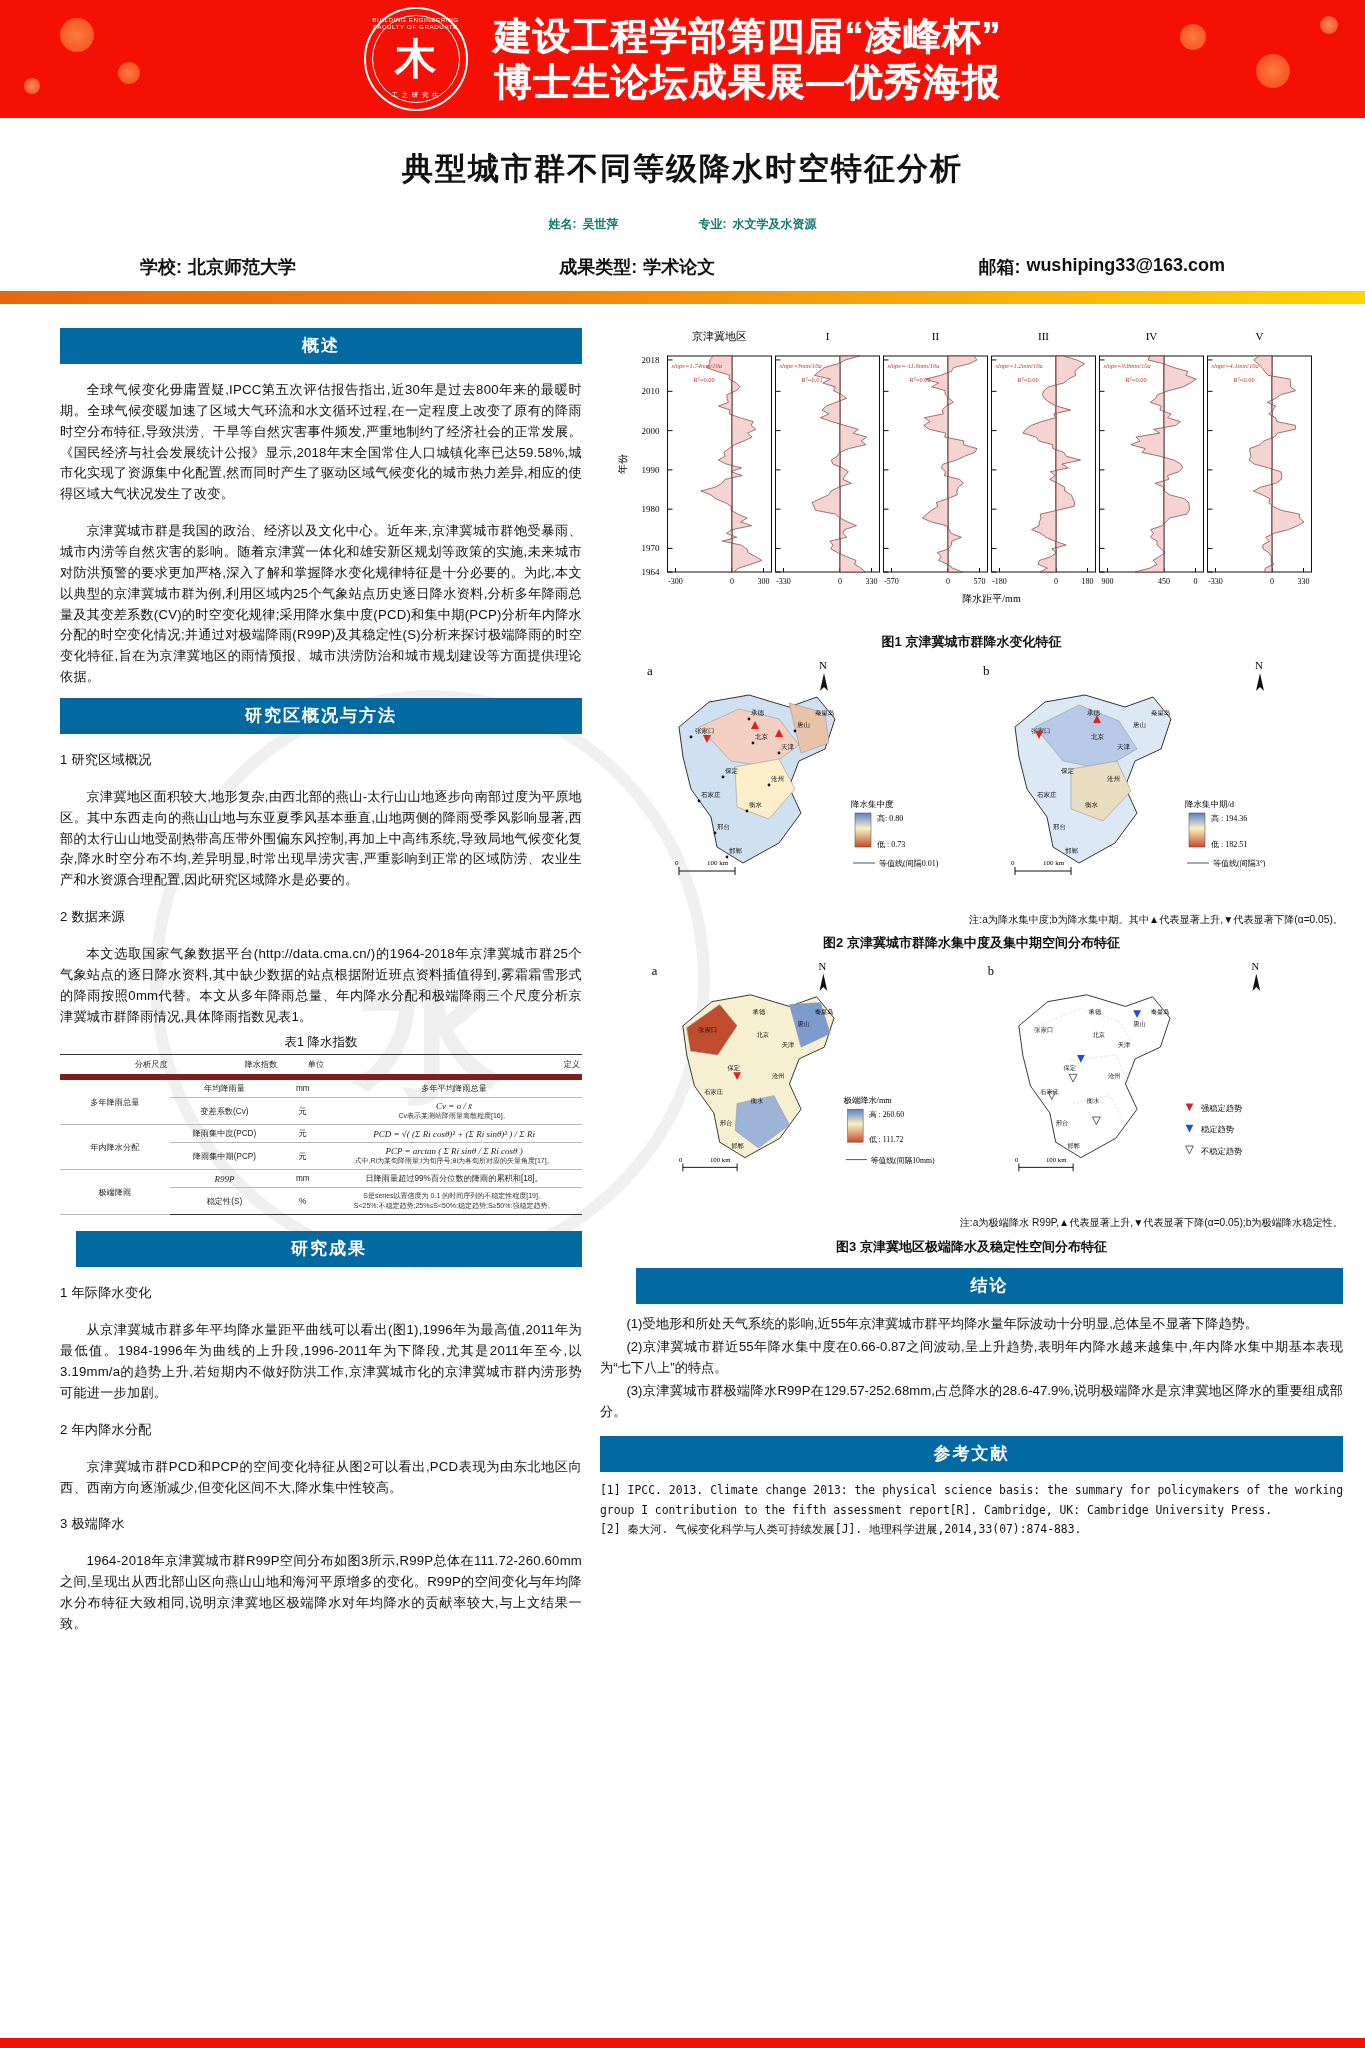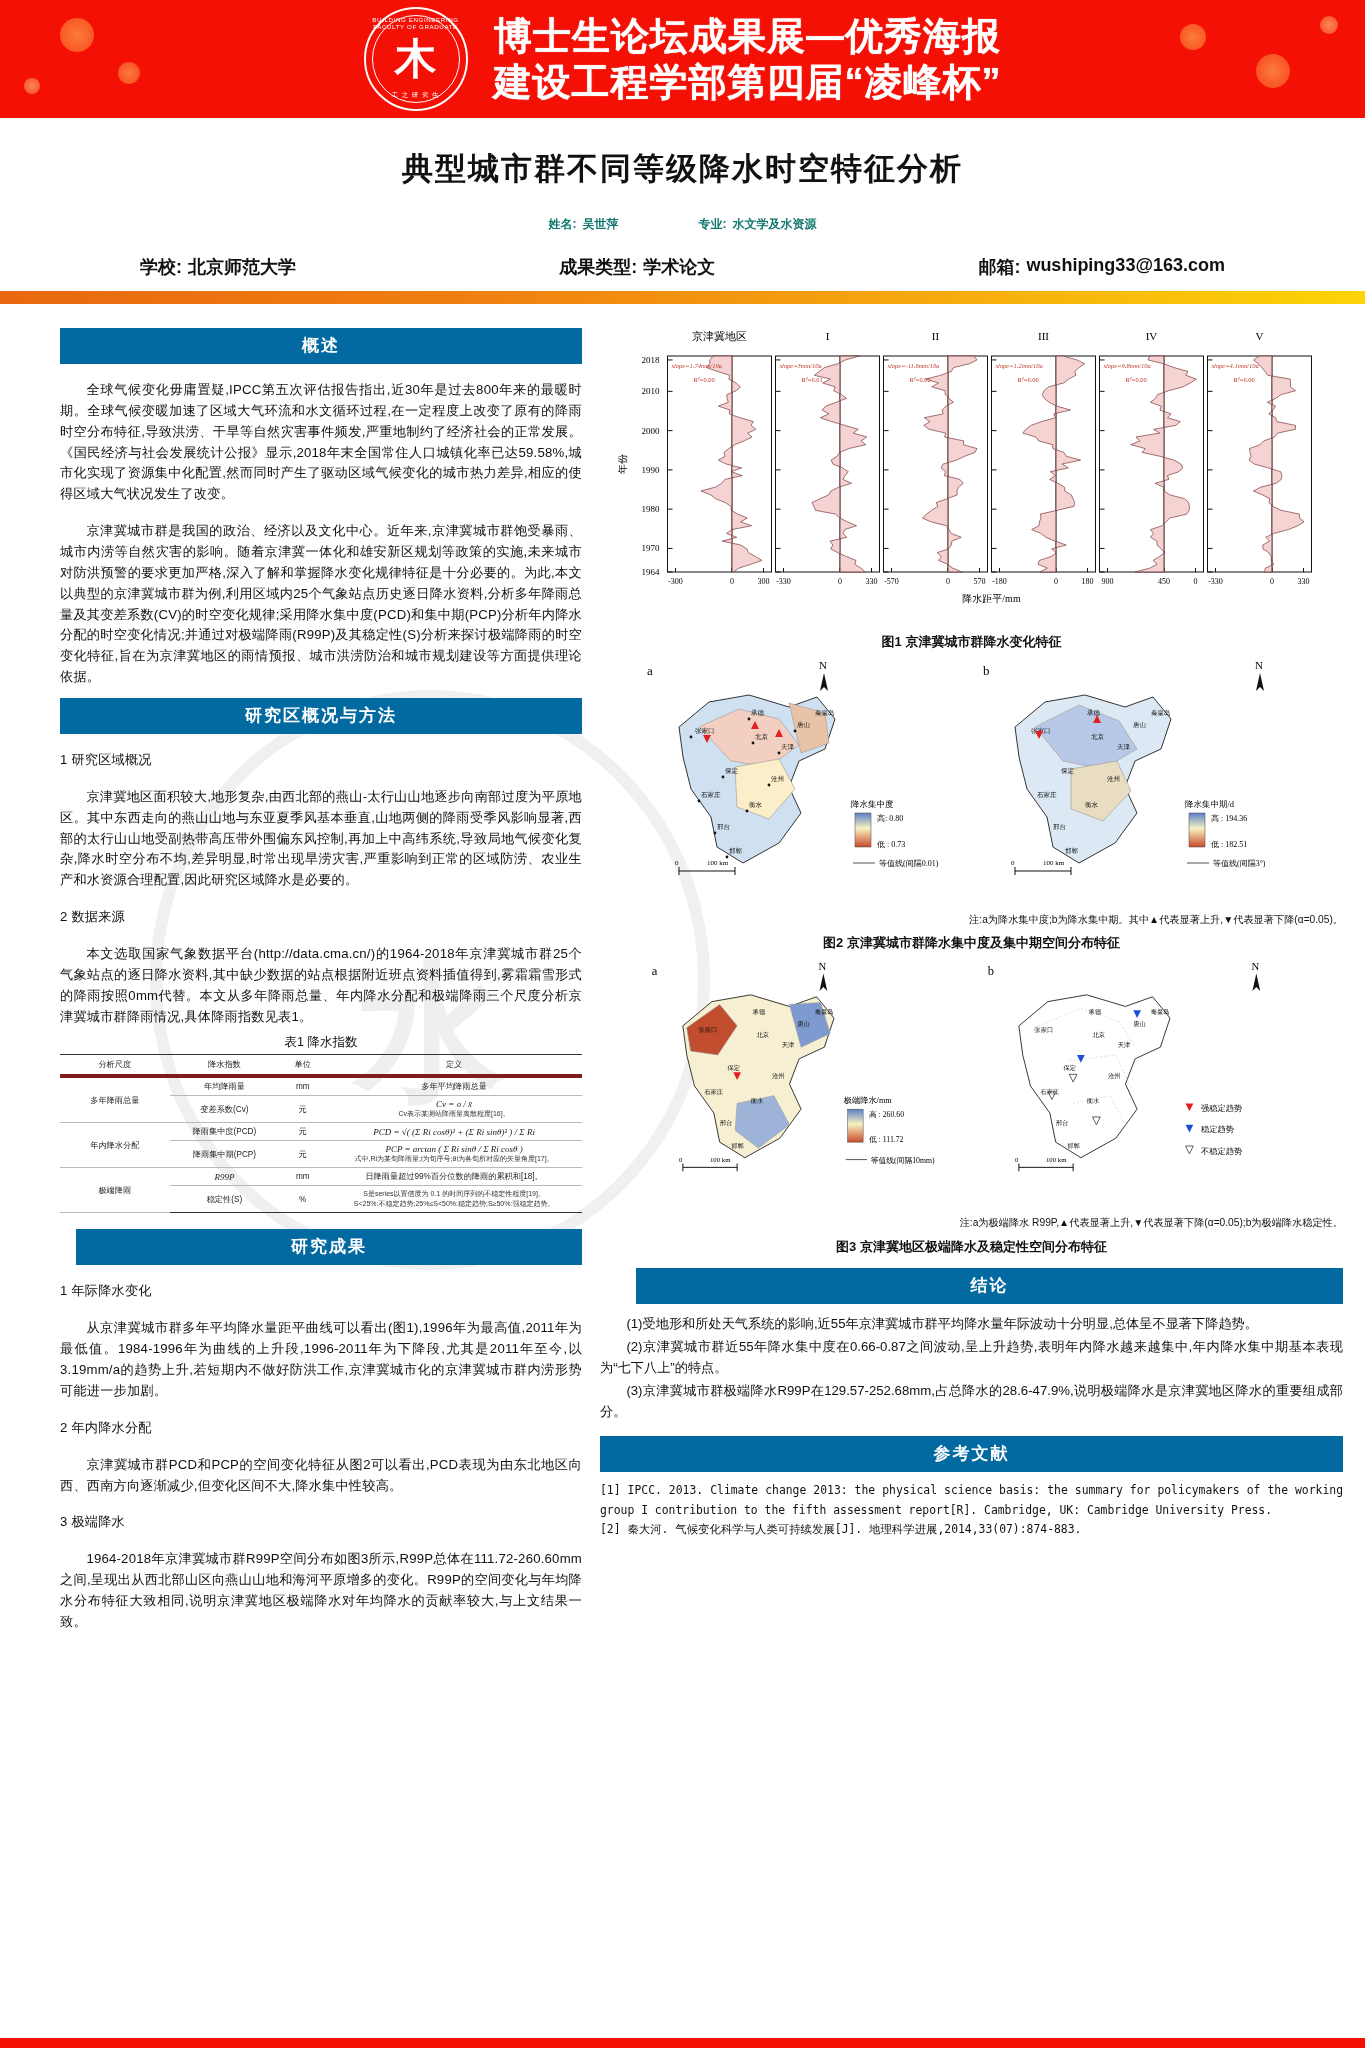--- a/index.html
+++ b/index.html
@@ -95,22 +95,22 @@
   .tbl-cap{ text-align:center; font-size:12.5px; margin:7px 0 3px 0; color:#111;}
   table.idx{
     width:100%; border-collapse:collapse; font-size:8.2px; color:#222;
   }
   table.idx th, table.idx td{
     border-left:none; border-right:none;
     border-top:.6px solid #b9b9b9; border-bottom:.6px solid #b9b9b9;
     padding:3px 2px; text-align:center; vertical-align:middle;
   }
   table.idx thead th{
-    border-top:1.6px solid #333; border-bottom:4px solid #7f1d1d;
-    font-weight:normal; padding:4px 2px;
+    border-top:1.6px solid #333; border-bottom:6px solid #7f1d1d;
+    font-weight:normal; padding:4px 2px;text-align:right;
   }
   table.idx tr.last td{ border-bottom:1.6px solid #333; }
   .frm{ font-family:"Liberation Serif","DejaVu Serif",serif; font-style:italic; font-size:9px;}
   .note{ font-size:7px; color:#333; }
 
   
   .fig1-wrap{ padding:4px 6px 0 6px; }
   .fig-cap{
     text-align:center; font-size:13px; font-weight:bold; color:#111;
     margin-top:7px;
@@ -162,22 +162,22 @@
   <div class="bk" style="width:34px;height:34px;left:1256px;top:54px;background:radial-gradient(circle,#ffd36b,#ff6a2a);"></div>
   <div class="bk" style="width:18px;height:18px;left:1320px;top:16px;background:radial-gradient(circle,#ffe6a0,#ff7a2a);"></div>
 
   <div class="banner-inner">
     <div class="logo">
       <div class="logo-arc">BUILDING ENGINEERING FACULTY OF GRADUATE</div>
       <div class="logo-glyph">木</div>
       <div class="logo-arc-b">工 之 研 究 生</div>
     </div>
     <div class="banner-titles">
+      <div>建设工程学部第四届“凌峰杯”</div>
       <div>博士生论坛成果展—优秀海报</div>
-      <div>建设工程学部第四届“凌峰杯”</div>
     </div>
   </div>
 </div>
 
 <div class="titleblock">
   <div class="poster-title">典型城市群不同等级降水时空特征分析</div>
 
   <div class="meta-row">
     <span>姓名:</span>
     <span style="width:6px"></span>

